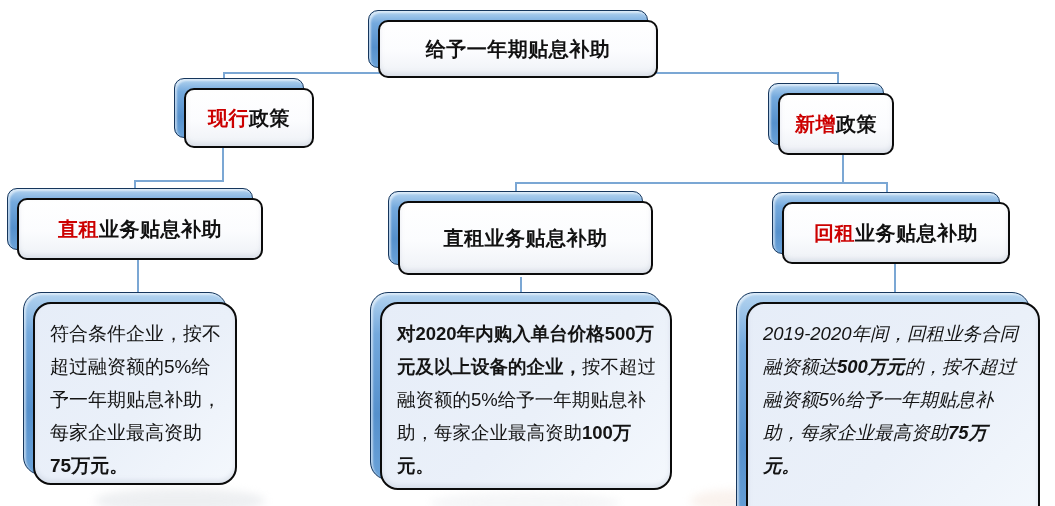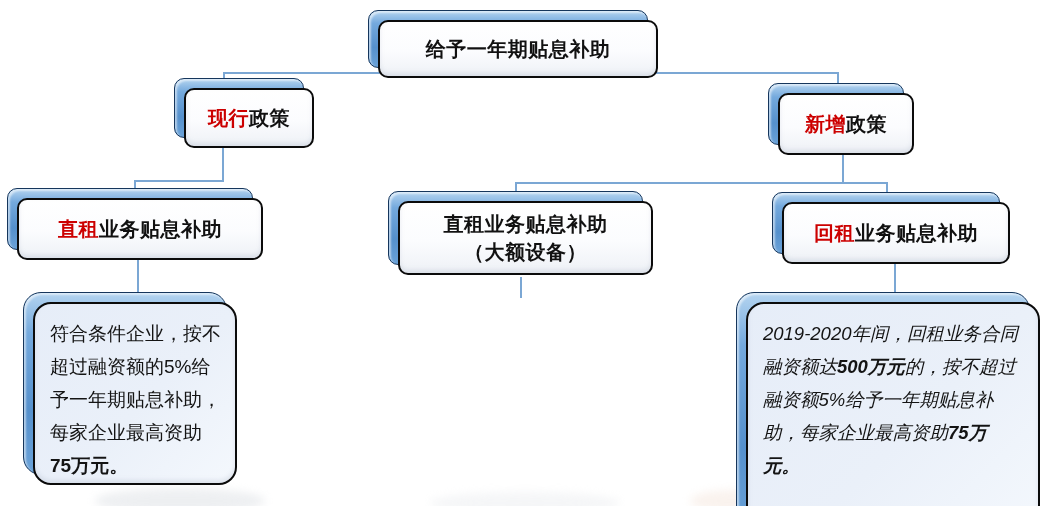--- a/index.html
+++ b/index.html
@@ -47,21 +47,21 @@
     align-items:flex-start; justify-content:flex-start;
     text-align:left;
     padding:13px 14px 10px 15px;
   }
   .body-text { font-size:19px; line-height:33px; color:#141414; }
   .detail-mid .body-text, .detail-right .body-text { font-size:18.5px; }
 
   
   .n-root      { left:378px; top:20px;  width:280px; height:58px; }
   .n-current   { left:184px; top:88px;  width:130px; height:60px; }
-  .n-new       { left:778px; top:93px;  width:136px; height:62px; }
+  .n-new       { left:778px; top:93px;  width:116px; height:62px; }
   .n-direct    { left:17px;  top:198px; width:246px; height:62px; }
   .n-large     { left:398px; top:201px; width:255px; height:74px; }
   .n-leaseback { left:782px; top:202px; width:228px; height:62px; }
   .n-dleft     { left:33px;  top:302px; width:204px; height:183px; }
   .n-dmid      { left:380px; top:302px; width:292px; height:188px; }
   .n-dright    { left:746px; top:302px; width:294px; height:240px;font-style:italic; }
 
   
   .refl { position:absolute; z-index:0; border-radius:50%; filter:blur(4px); }
 </style>
@@ -117,38 +117,43 @@
     <div class="plate"></div>
     <div class="face">
       <div class="heading"><span class="red">直租</span><span>业务贴息补助</span></div>
     </div>
   </div>
 
   <div class="node n-large">
     <div class="plate"></div>
     <div class="face">
       <div class="heading">直租业务贴息补助</div>
-      <div class="heading">（大额设备）</div>
     </div>
   </div>
 
   <div class="node n-leaseback">
     <div class="plate"></div>
     <div class="face">
       <div class="heading"><span class="red">回租</span><span>业务贴息补助</span></div>
     </div>
   </div>
 
   <div class="node detail n-dleft detail-left">
     <div class="plate"></div>
     <div class="face">
       <div class="body-text"><span>符合条件企业，按不超过融资额的5%给予一年期贴息补助，每家企业最高资助</span><span style="font-weight: 700;">75万元。</span></div>
     </div>
   </div>
 
+  <div class="node detail n-dmid detail-mid">
+    <div class="plate"></div>
+    <div class="face">
+      <div class="body-text"><span style="font-weight: 700;">对2020年内购入单台价格500万元及以上设备的企业，</span><span>按不超过融资额的5%给予一年期贴息补助，每家企业最高资助</span><span style="font-weight: 700;">100万元。</span></div>
+    </div>
+  </div>
 
   <div class="node detail n-dright detail-right">
     <div class="plate"></div>
     <div class="face">
       <div class="body-text"><span>2019-2020年间，回租业务合同融资额达</span><span style="font-weight: 700;">500万元</span><span>的，按不超过融资额5%给予一年期贴息补助，每家企业最高资助</span><span style="font-weight: 700;">75万元。</span></div>
     </div>
   </div>
 
 </div>
 

